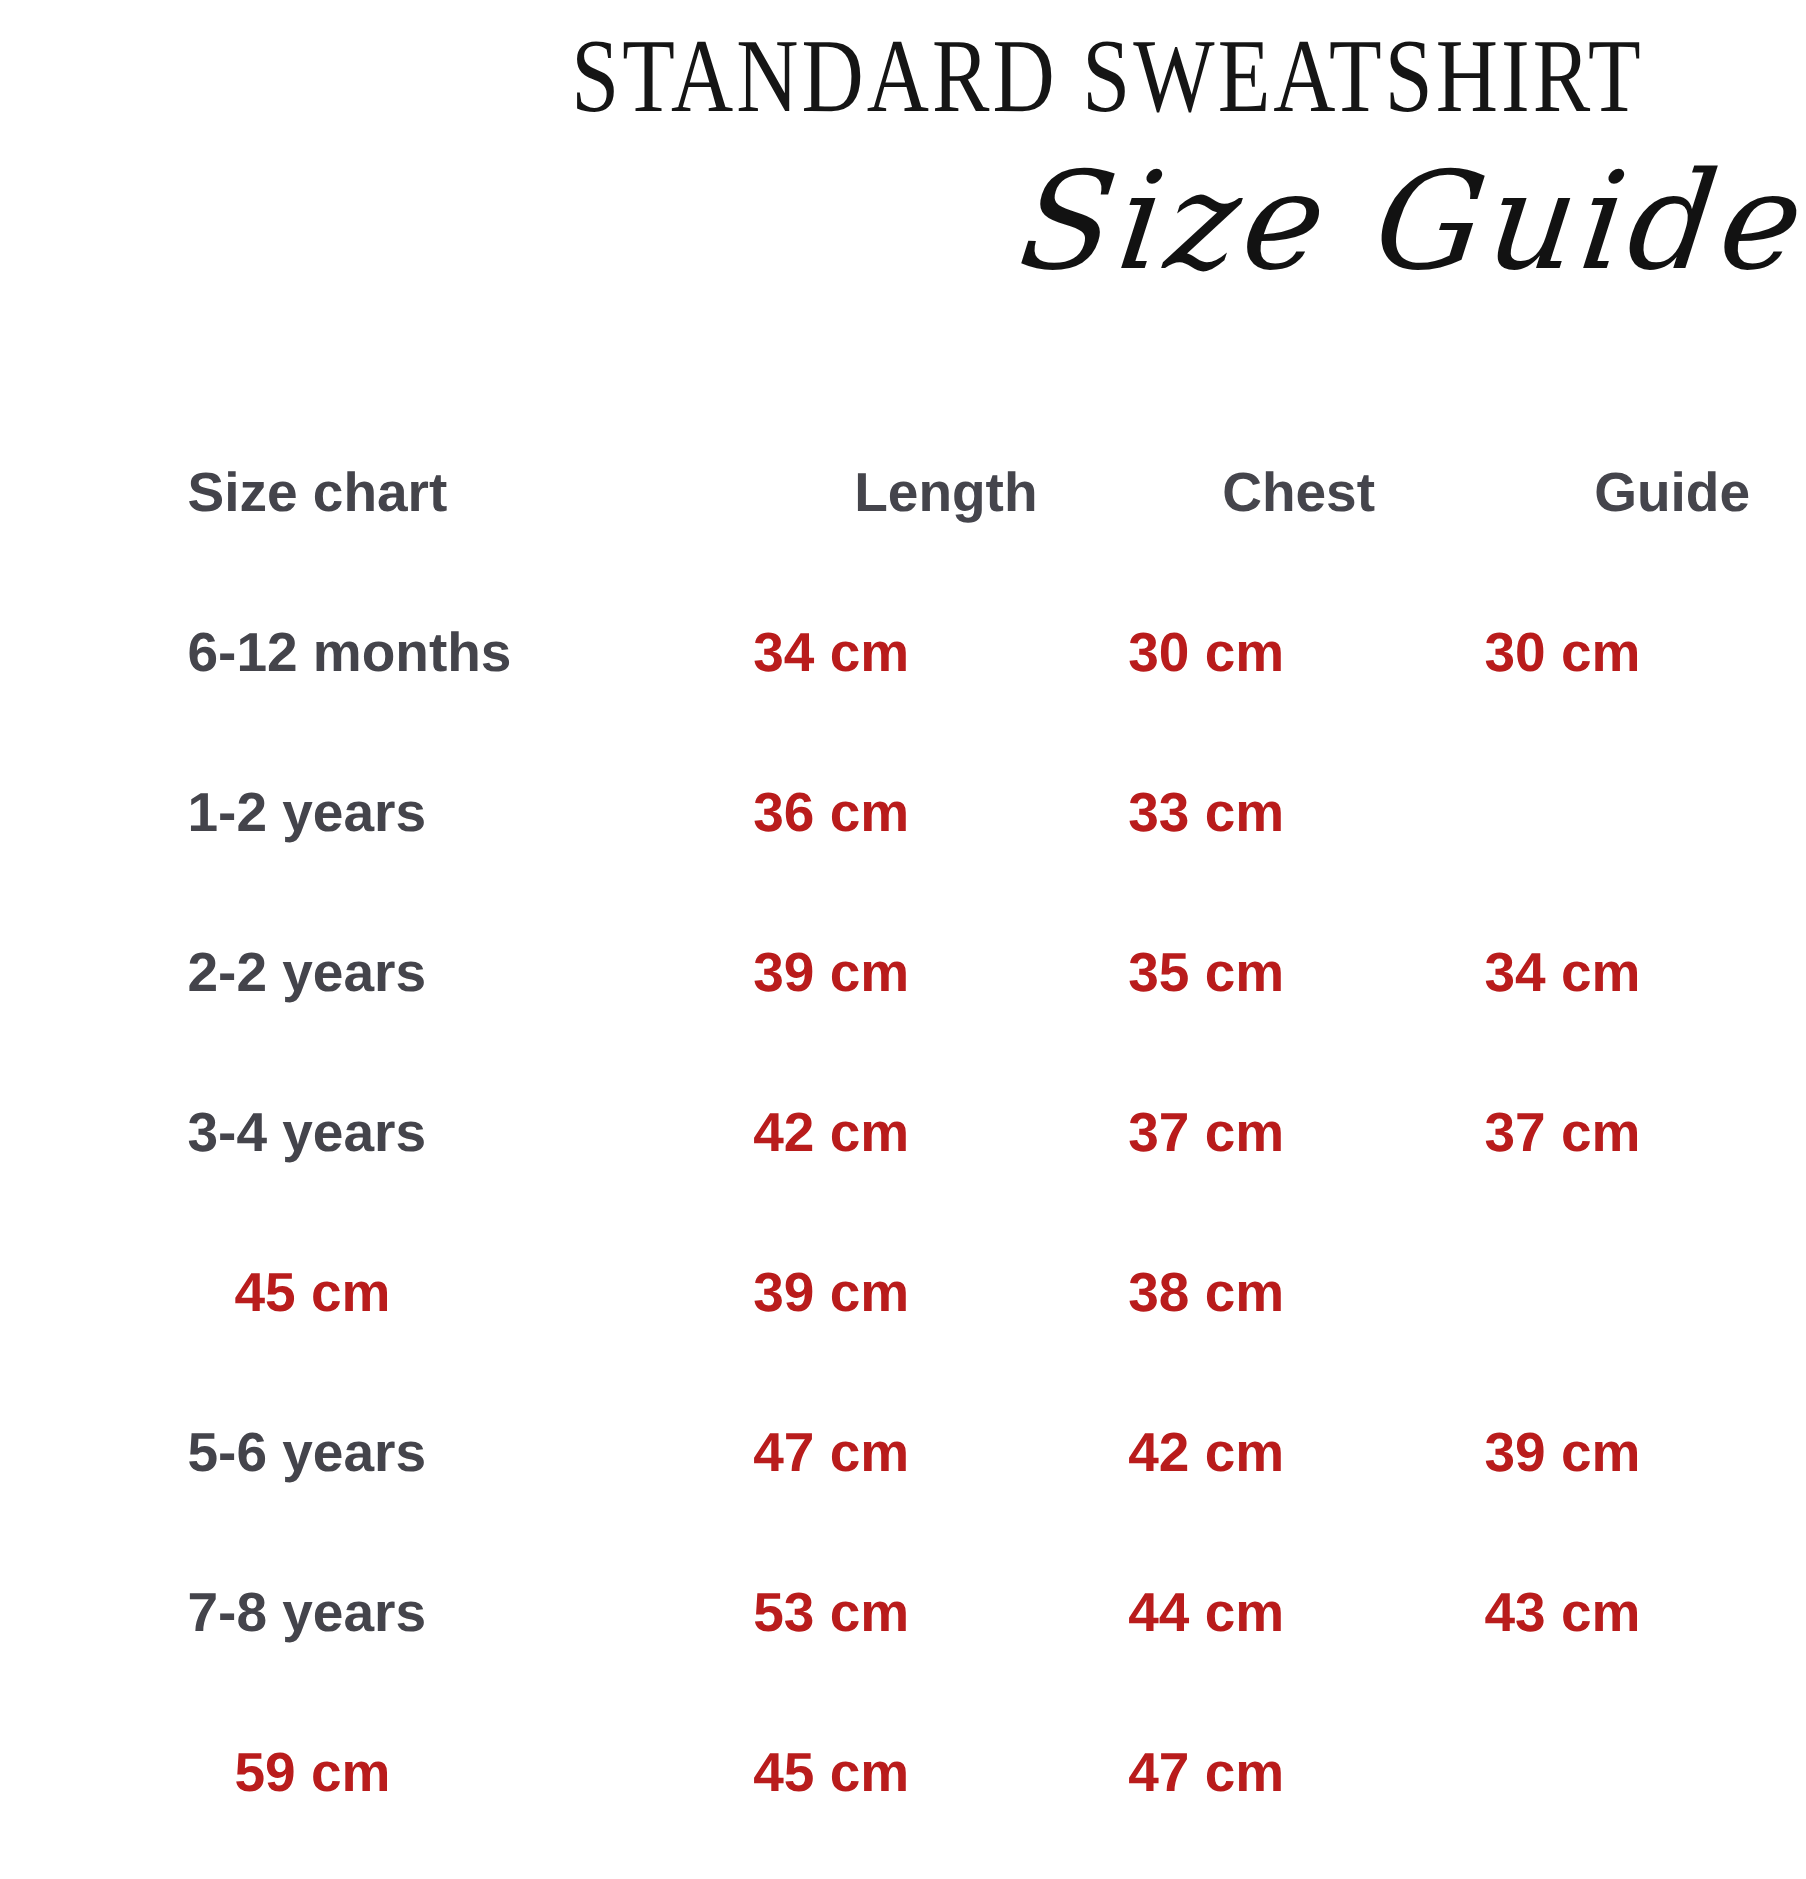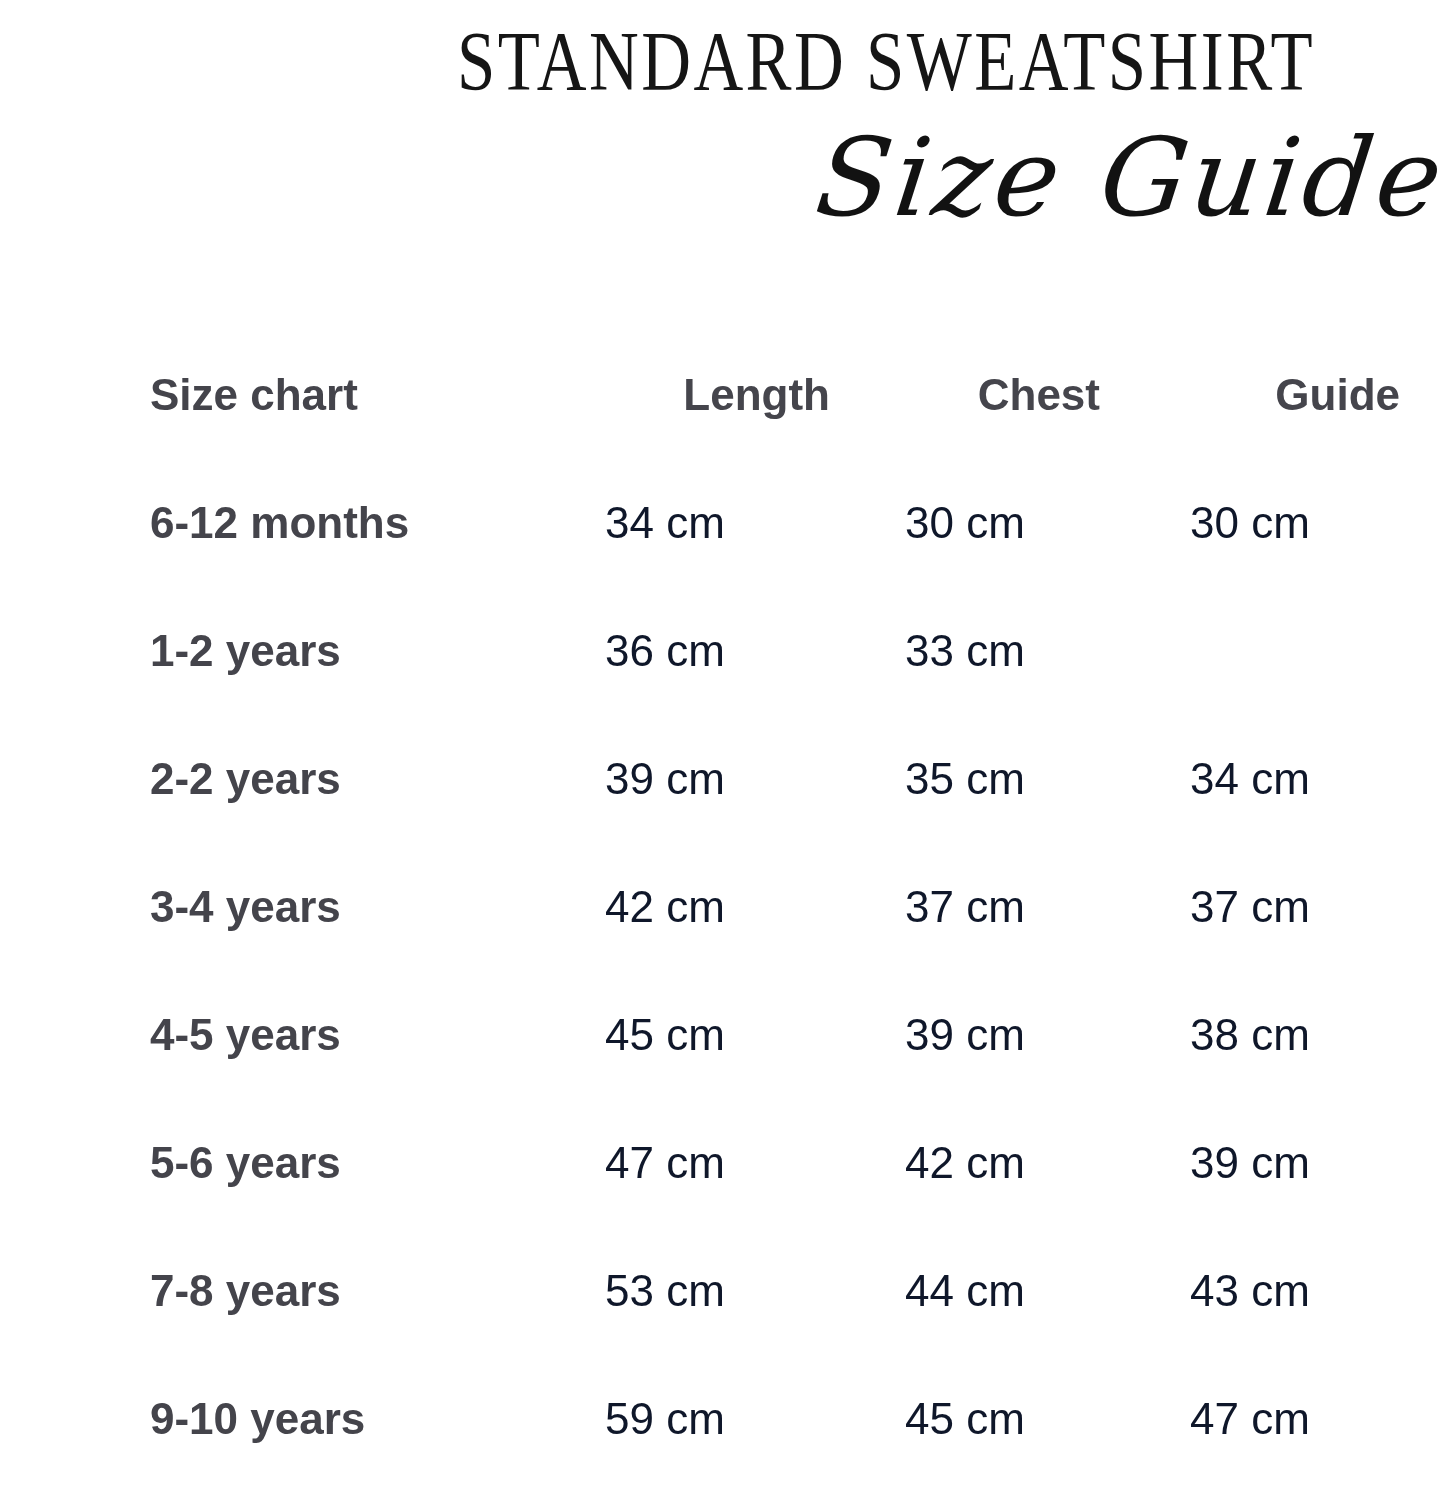--- a/index.html
+++ b/index.html
@@ -66,22 +66,22 @@
     white-space: nowrap;
   }
   .c1 {
     padding-left: 150px;
     text-align: left;
     font-weight: bold;
     color: #44444b;
   }
   .c2, .c3, .c4 {
     text-align: center;
-    font-weight: normal;
-    color: #0f172a;
+    font-weight: bold;
+    color: #b91c1c;
   }
   .trow.head .c2, .trow.head .c3, .trow.head .c4 {
     font-weight: bold;
     color: #45454c;
     text-align: right;
   }
 </style>
 </head>
 <body>
 
@@ -120,40 +120,38 @@
   </div>
 
   <div class="trow">
     <div class="cell c1">3-4 years</div>
     <div class="cell c2">42 cm</div>
     <div class="cell c3">37 cm</div>
     <div class="cell c4">37 cm</div>
   </div>
 
   <div class="trow">
-    <div class="cell c1">4-5 years</div>
     <div class="cell c2">45 cm</div>
     <div class="cell c3">39 cm</div>
     <div class="cell c4">38 cm</div>
   </div>
 
   <div class="trow">
     <div class="cell c1">5-6 years</div>
     <div class="cell c2">47 cm</div>
     <div class="cell c3">42 cm</div>
     <div class="cell c4">39 cm</div>
   </div>
 
   <div class="trow">
     <div class="cell c1">7-8 years</div>
     <div class="cell c2">53 cm</div>
     <div class="cell c3">44 cm</div>
     <div class="cell c4">43 cm</div>
   </div>
 
   <div class="trow">
-    <div class="cell c1">9-10 years</div>
     <div class="cell c2">59 cm</div>
     <div class="cell c3">45 cm</div>
     <div class="cell c4">47 cm</div>
   </div>
 
 </div>
 
 </body></html>

